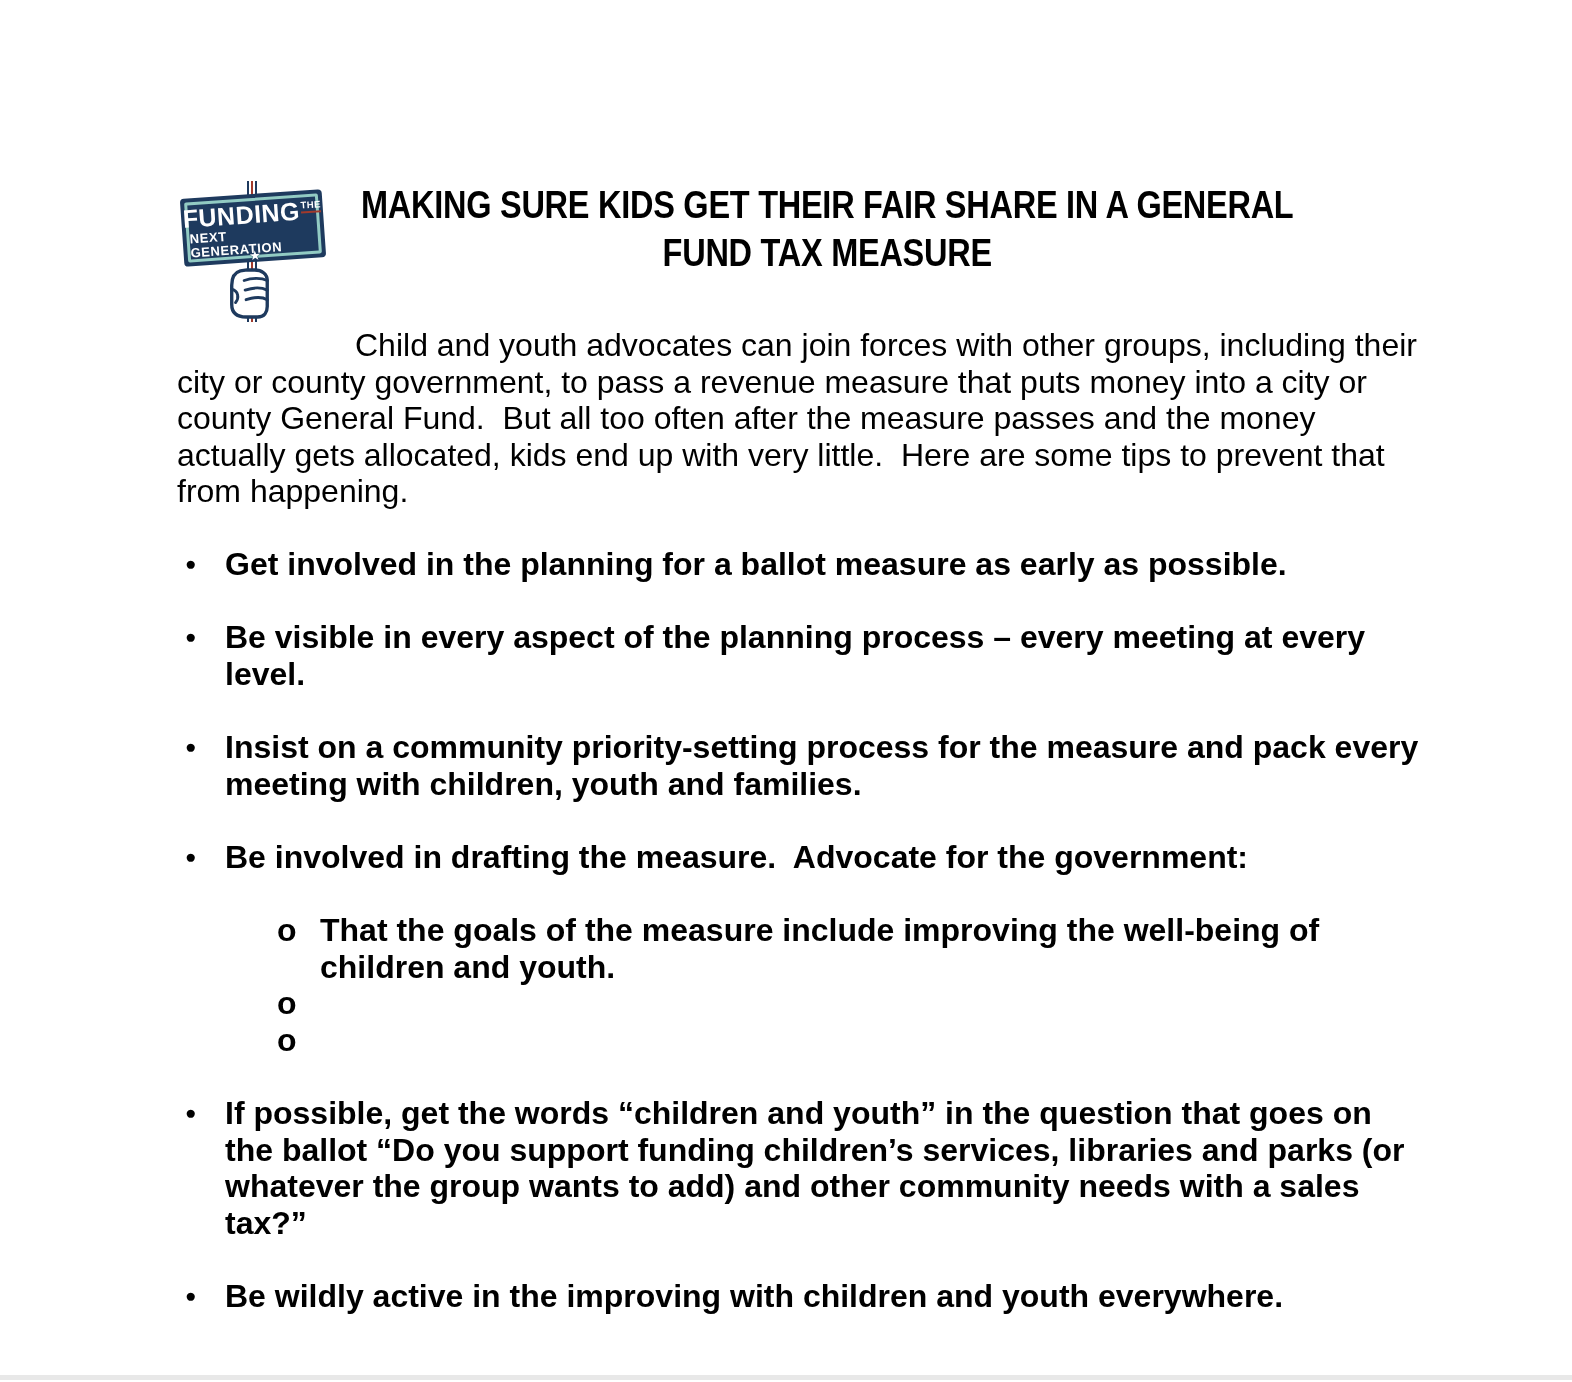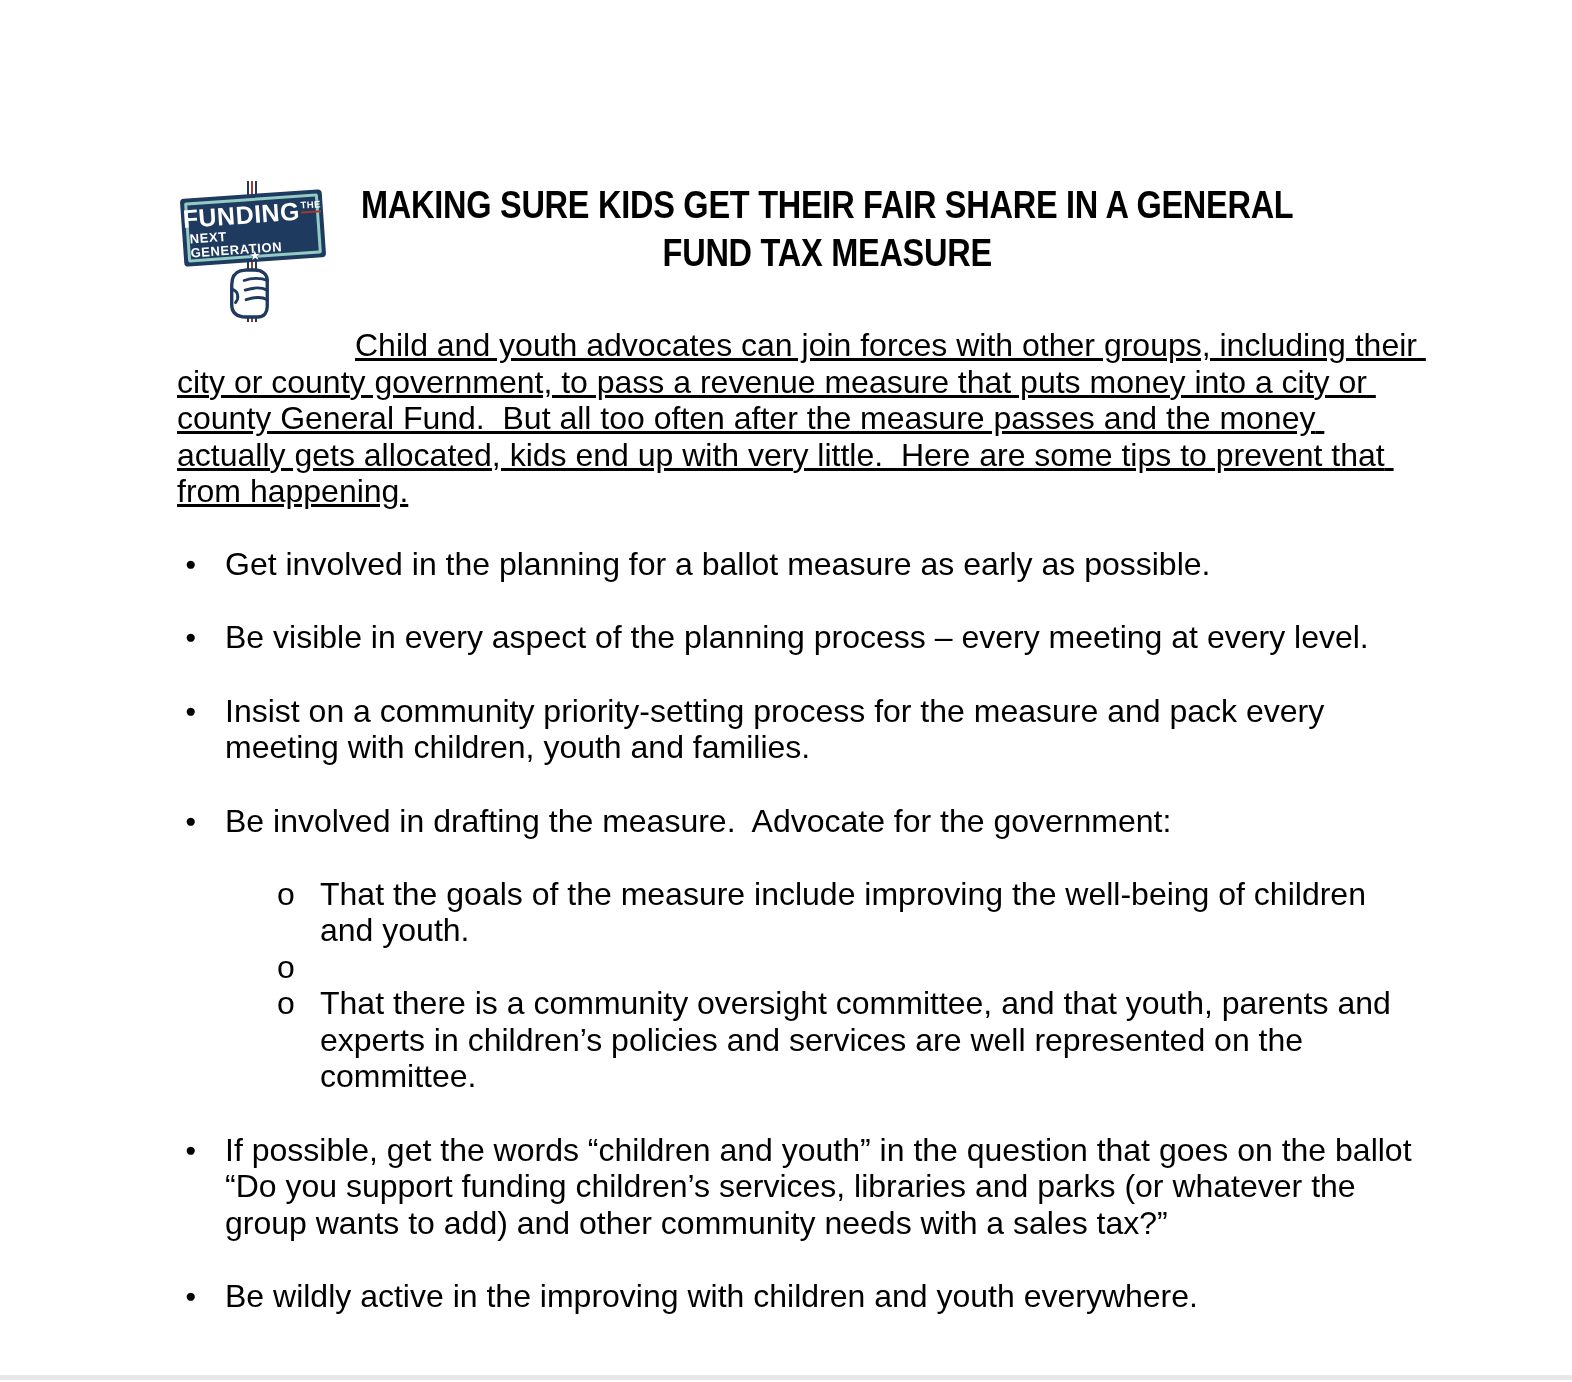--- a/index.html
+++ b/index.html
@@ -56,28 +56,27 @@
   .title{margin-left:30px;margin-top:3px;text-align:center;}
   .title-line{
     font-weight:700;font-size:38px;line-height:48px;letter-spacing:-0.3px;
     white-space:nowrap;transform:scaleX(0.855);transform-origin:0 0;
   }
 
   
   .intro{
     width:1245px;text-indent:178px;white-space:pre-wrap;
     margin:4px 0 36px 0;
-    text-decoration:underline;
   }
   .bullet-list{list-style:none;}
   .bullet{display:flex;align-items:flex-start;margin-bottom:37px;}
   .bullet-marker{
     flex:none;width:48px;padding-left:8px;font-size:19px;line-height:36.5px;
   }
-  .bullet-body{width:1200px;}
+  .bullet-body{width:1200px;font-weight:bold;}
   .bullet-text{white-space:pre-wrap;}
   .sub-list{list-style:none;margin-top:36.5px;}
   .sub-item{display:flex;align-items:flex-start;}
   .sub-marker{flex:none;width:43px;margin-left:52px;}
   .sub-text{width:1075px;white-space:pre-wrap;}
 
   
   .page-boundary{
     position:absolute;left:0;top:1375px;width:1572px;height:5px;
     background:var(--divider);
@@ -149,21 +148,20 @@
       <ul class="sub-list">
             <li class="sub-item">
     <span class="sub-marker">o</span>
     <div class="sub-text">That the goals of the measure include improving the well-being of children and youth.</div>
   </li>
             <li class="sub-item">
     <span class="sub-marker">o</span>
   </li>
             <li class="sub-item">
     <span class="sub-marker">o</span>
-    <div class="sub-text">That there is a community oversight committee, and that youth, parents and experts in children’s policies and services are well represented on the committee.</div>
   </li>
           </ul>
     </div>
   </li>
       <li class="bullet">
     <span class="bullet-marker">●</span>
     <div class="bullet-body">
       <div class="bullet-text">If possible, get the words “children and youth” in the question that goes on the ballot “Do you support funding children’s services, libraries and parks (or whatever the group wants to add) and other community needs with a sales tax?”</div>
 
     </div>

